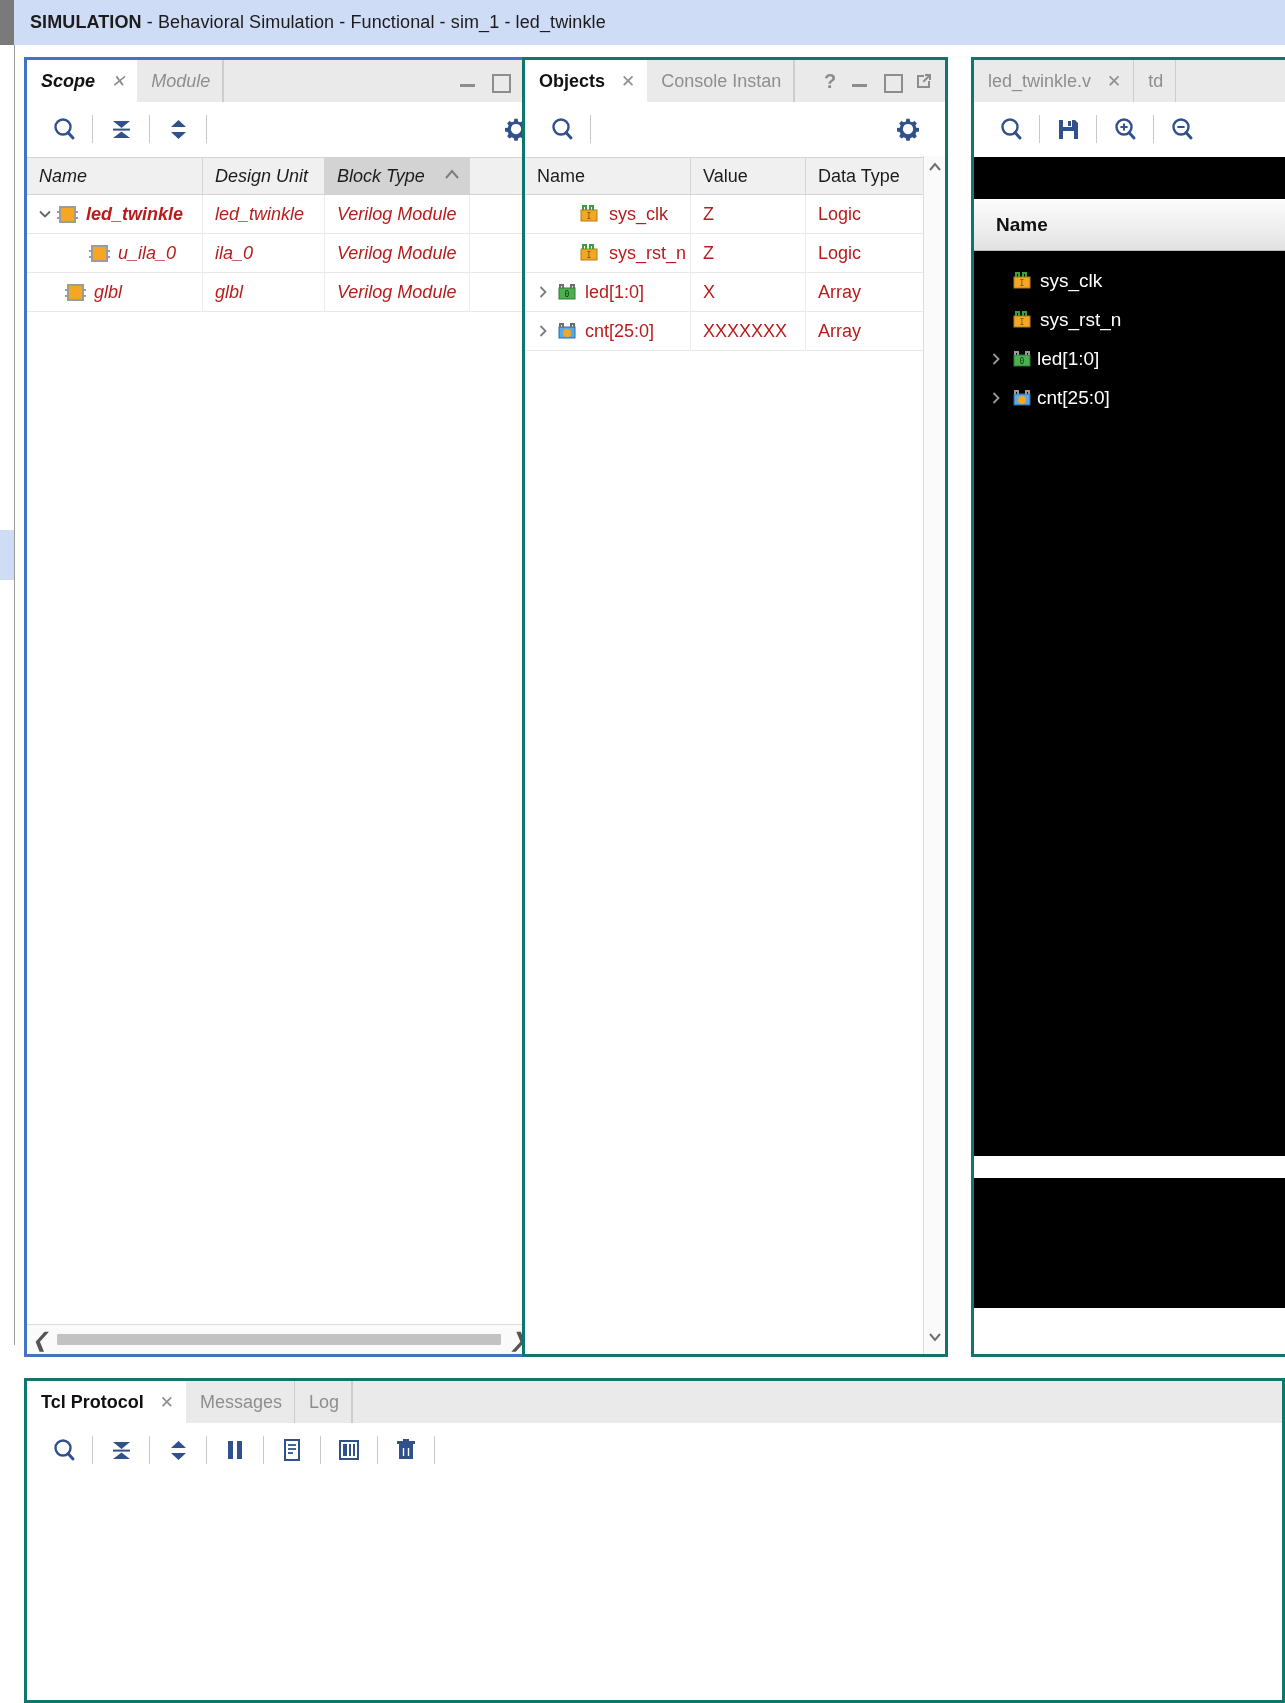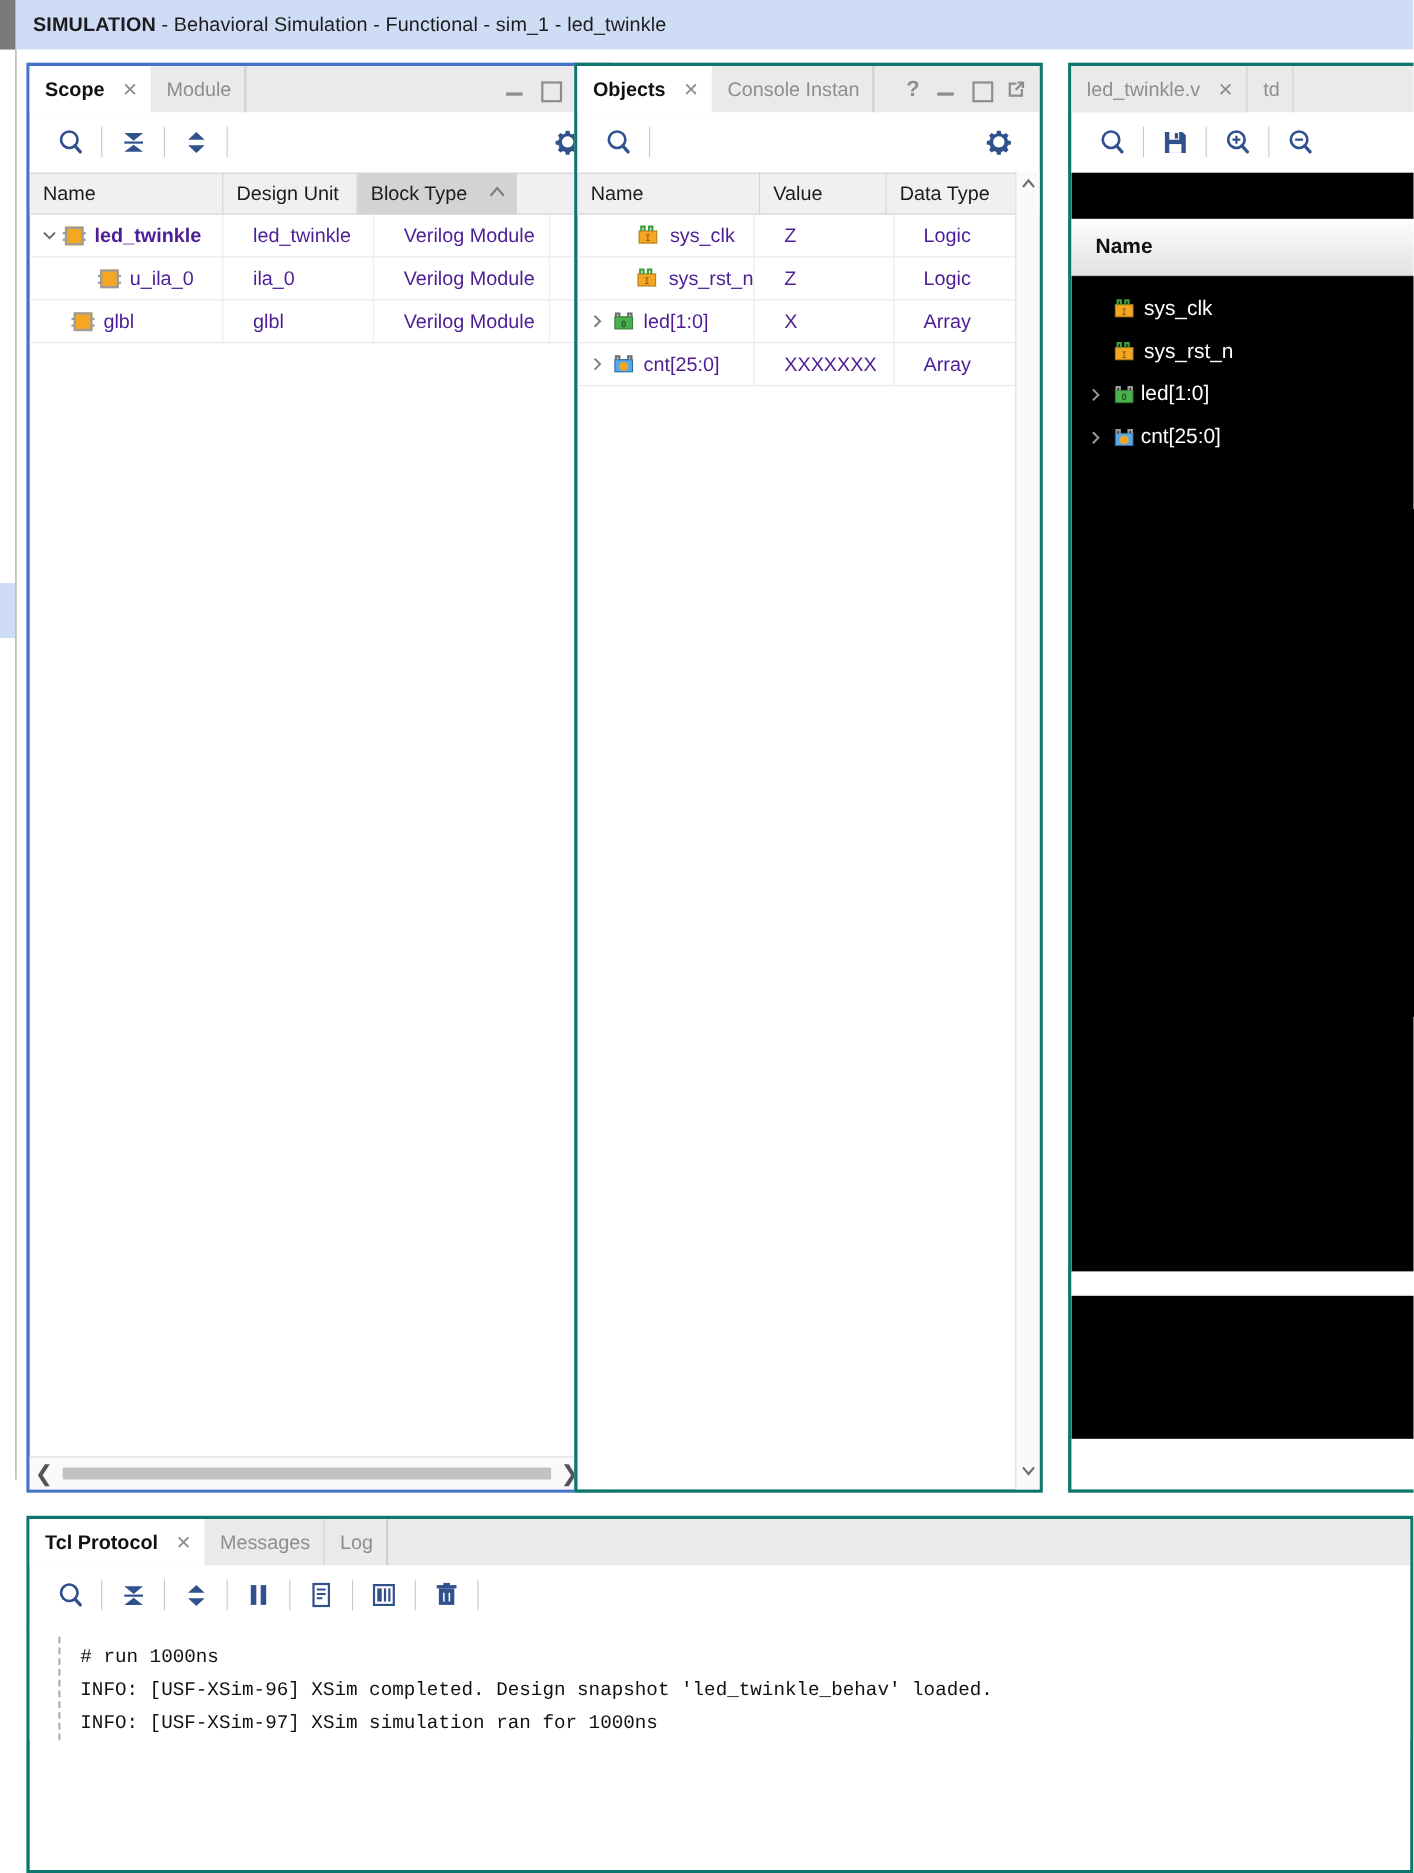--- a/index.html
+++ b/index.html
@@ -95,21 +95,21 @@
   .thead {
     display: flex; height: 38px; background: #f0f0f0;
     border-top: 1px solid #d4d4d4; border-bottom: 1px solid #d4d4d4;
     font-size: 18px; color: #1c1c1c; align-items: center;
   }
   .th { padding-left: 12px; border-right: 1px solid #d4d4d4; height:38px;
         display:flex; align-items:center; }
   .th.sorted { background: #d3d3d3; }
   .trow {
     display: flex; height: 39px; align-items: center;
-    border-bottom: 1px solid #e8e8e8; font-size: 18px; color: #4c1d95; gap: 15px;
+    border-bottom: 1px solid #e8e8e8; font-size: 18px; color: #b91c1c;
   }
   .td { padding-left: 12px; height: 39px; display: flex; align-items: center;
         border-right: 1px solid #ececec; overflow: hidden; white-space: nowrap; }
 
   .twisty { width: 22px; color:#555; font-size:15px; display:inline-block; text-align:center; }
   .twisty.none { visibility: hidden; }
 
   
   .ico-mod {
     width: 17px; height: 17px; background: #f5a623; border: 2px solid #9c9c9c;
@@ -119,21 +119,21 @@
     content:""; position:absolute; width:3px; height:2px; background:#9c9c9c;
   }
   .ico-mod::before { left:-4px; top:3px; box-shadow: 0 6px 0 #9c9c9c; }
   .ico-mod::after  { right:-4px; top:3px; box-shadow: 0 6px 0 #9c9c9c; }
 
   
   .ico-sig { width:20px; height:20px; flex:0 0 20px; position:relative; display:inline-block; }
   .ico-arr { width:20px; height:20px; flex:0 0 20px; position:relative; display:inline-block; }
 
   
-  #scope-panel { left: 24px; top: 57px; width: 532px; height: 1300px; }
+  #scope-panel { left: 24px; top: 57px; width: 532px; height: 1300px; font-style: italic; }
   #scope-scroll-v {
     position:absolute; right:0; top:96px; width:22px; bottom:44px;
     background:#fafafa; border-left:1px solid #dcdcdc;
   }
   .sb-arrow { width:22px; height:22px; display:flex; align-items:center; justify-content:center; }
   #scope-scroll-h {
     position:absolute; left:0; right:22px; bottom:0; height:30px;
     background:#fafafa; border-top:1px solid #dcdcdc;
     display:flex; align-items:center;
   }
@@ -638,19 +638,13 @@
         <rect x="6" y="7" width="14" height="15" fill="#31518c"></rect>
         <rect x="4" y="4" width="18" height="3" fill="#31518c"></rect>
         <rect x="10" y="2" width="6" height="3" fill="#31518c"></rect>
         <line x1="10.5" y1="11" x2="10.5" y2="19" stroke="#ffffff" stroke-width="1.4"></line>
         <line x1="15.5" y1="11" x2="15.5" y2="19" stroke="#ffffff" stroke-width="1.4"></line>
       </svg>
     </div>
     <div class="tb-sep"></div>
   </div>
 
-  <div id="tcl-body">
-    <div id="tcl-guide"></div>
-    <div class="tcl-line"># run 1000ns</div>
-    <div class="tcl-line">INFO: [USF-XSim-96] XSim completed. Design snapshot 'led_twinkle_behav' loaded.</div>
-    <div class="tcl-line">INFO: [USF-XSim-97] XSim simulation ran for 1000ns</div>
-  </div>
 </div>
 
 </body></html>

